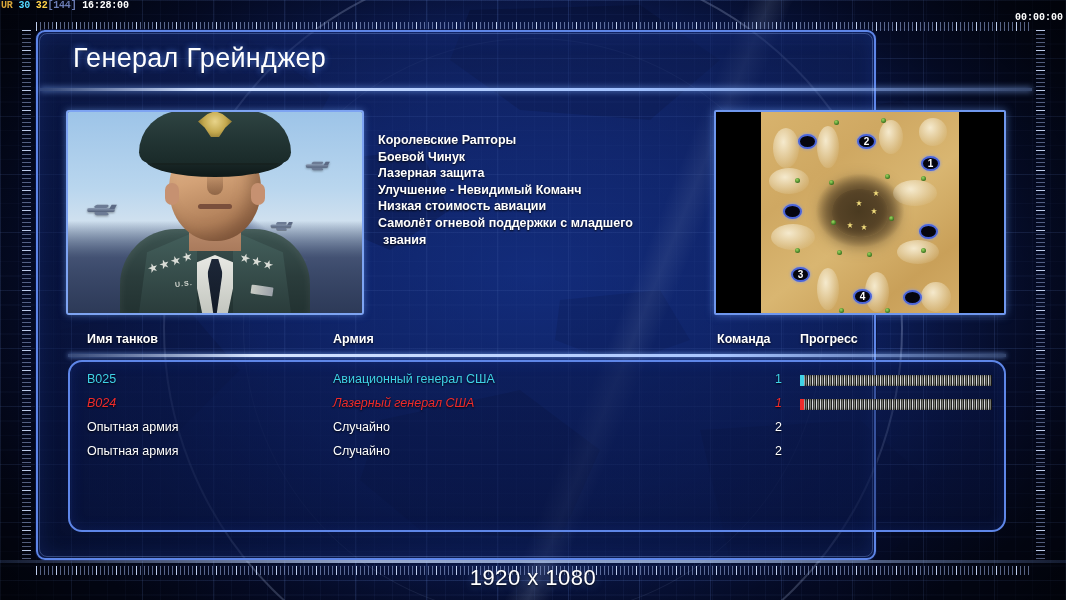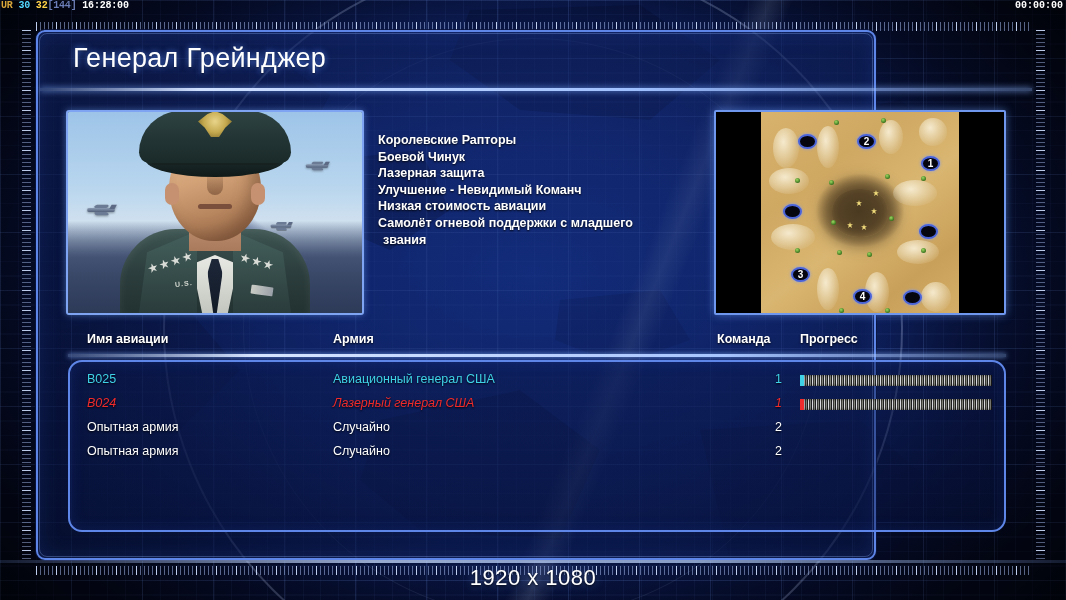--- a/index.html
+++ b/index.html
@@ -76,21 +76,21 @@
     position:absolute; left:0; top:0; width:1066px; height:11px;
     font-family:"Liberation Mono", monospace; font-size:10px; line-height:11px;
     color:#e8e8f2; white-space:nowrap; z-index:40;text-align:right;
   }
   .sb-left{ position:absolute; left:1px; top:0; letter-spacing:-.2px; font-weight:bold;}
   .sb-left .tag{ color:#d8a63a; }
   .sb-left .n1{ color:#53d7ff; }
   .sb-left .n2{ color:#ffd24a; }
   .sb-left .br{ color:#6d7fb8; }
   .sb-left .clk{ color:#ffffff; }
-  .sb-right{ position:absolute; right:3px; top:0; font-weight:bold; color:#fff;}
+  .sb-right{ position:absolute; right:3px; top:12px; font-weight:bold; color:#fff;}
 
   
   .frame{
     position:absolute; left:36px; top:30px; width:840px; height:530px;
     border:2px solid #5e86e8; border-radius:9px;
     background:linear-gradient(180deg, rgba(16,34,96,.62) 0%, rgba(11,26,78,.50) 45%, rgba(9,22,68,.58) 100%);
     box-shadow:0 0 0 1px rgba(10,20,60,.85), inset 0 0 22px rgba(40,80,190,.25);
     z-index:10;
   }
   .frame-inner-glow{
@@ -507,21 +507,21 @@
           <div class="start" style="left:22px;  top:92px;"></div>
           <div class="start" style="left:158px; top:112px;"></div>
           <div class="start" style="left:30px;  top:155px;">3</div>
           <div class="start" style="left:92px;  top:177px;">4</div>
           <div class="start" style="left:142px; top:178px;"></div>
         </div>
       </div>
     </div>
 
     <div class="table-head">
-      <div class="th th-name">Имя авиации</div>
+      <div class="th th-name">Имя танков</div>
       <div class="th th-army">Армия</div>
       <div class="th th-team">Команда</div>
       <div class="th th-prog">Прогресс</div>
     </div>
     <div class="head-rule"></div>
 
     <div class="list-box">
 
       <div class="row" style="top:6px;">
         <span class="c-name" style="color:#3fd2e6">B025</span>

